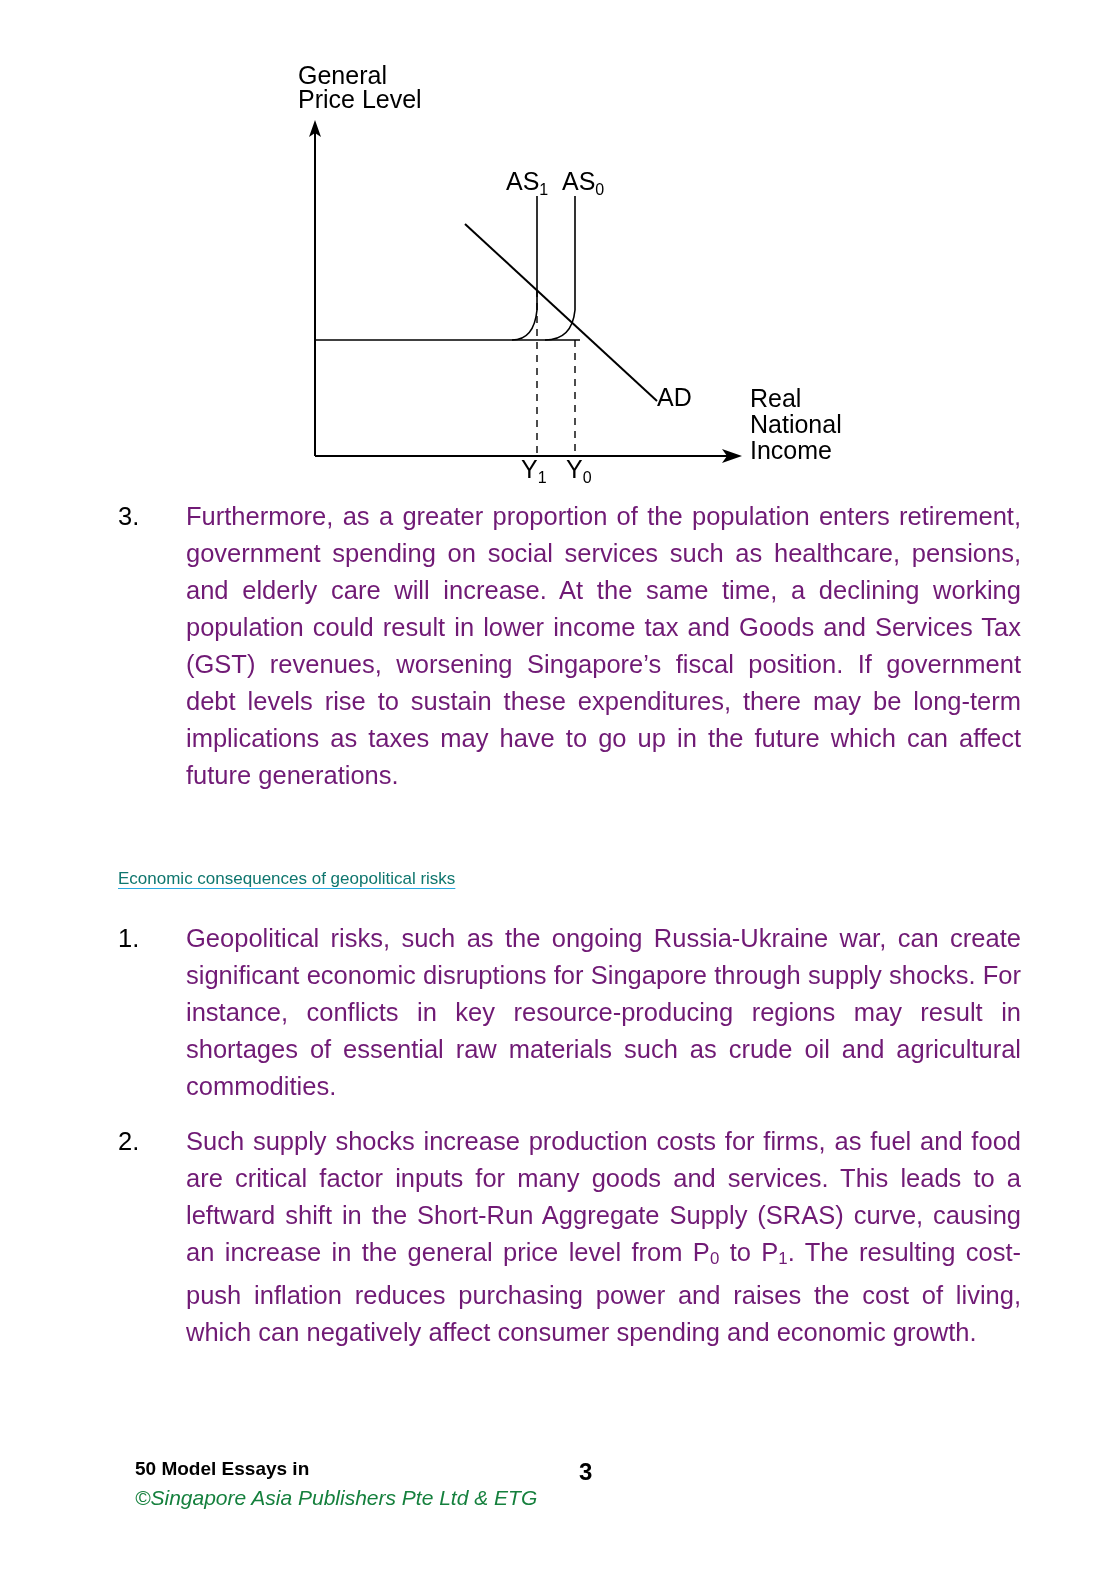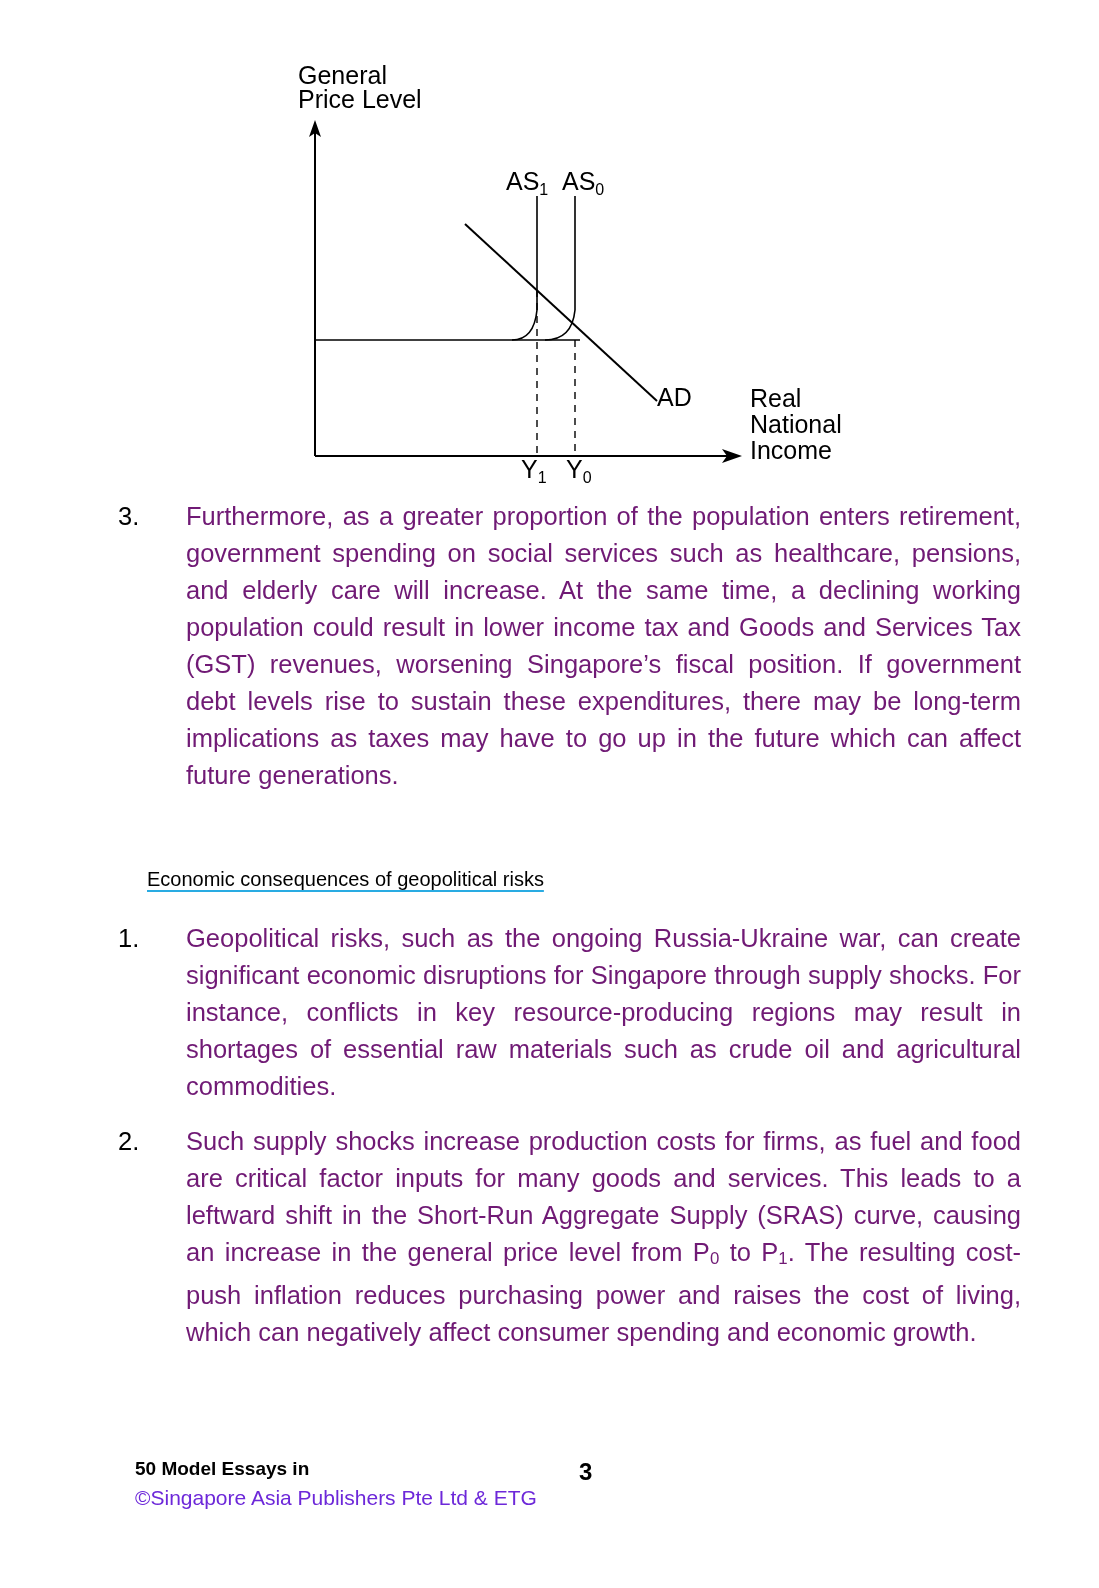--- a/index.html
+++ b/index.html
@@ -60,27 +60,26 @@
     text-align: justify;
     color: #701a75;
     hyphens: none;
   }
 
   .section-heading {
     padding: 0 78px 0 118px;
     margin: 0 0 8px 0;
   }
   .section-heading .htext {
-    font-size: 20px;
+    font-size: 17px;
     line-height: 38px;
-    color: #000000;
+    color: #0f766e;
     text-decoration: underline;
     text-decoration-color: #29ABE2;
     text-underline-offset: 4px;
-    margin-left: 29px;
   }
 
   .spacer-lg { height: 48px; }
   .spacer-sm { height: 14px; }
 
   sub {
     font-size: 0.66em;
     vertical-align: -0.18em;
   }
 
@@ -100,22 +99,23 @@
   }
   .footer-title {
     font-size: 19px;
     line-height: 25px;
     font-weight: bold;
     color: #000;
   }
   .footer-copy {
     font-size: 21px;
     line-height: 30px;
-    color: #6d28d9;
+    color: #15803d;
     margin-top: 2px;
+    font-style: italic;
   }
   .footer-pageno {
     position: absolute;
     left: 562px;
     top: 2px;
     font-size: 24px;
     font-weight: bold;
     color: #000;
   }
 </style>

